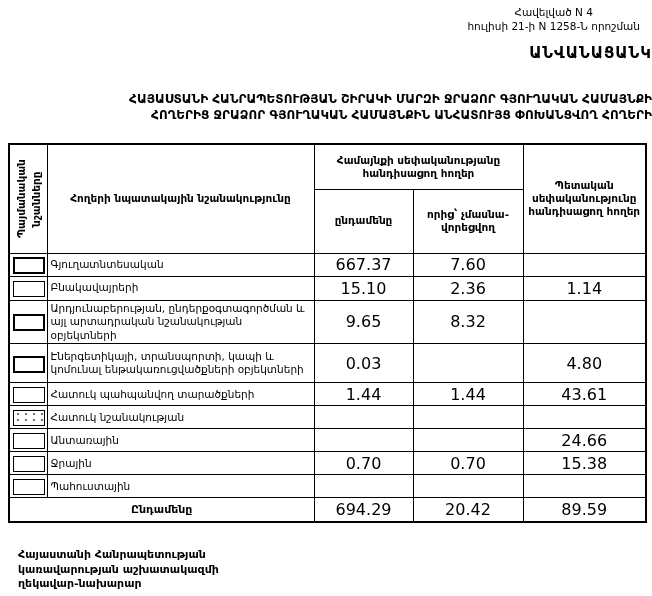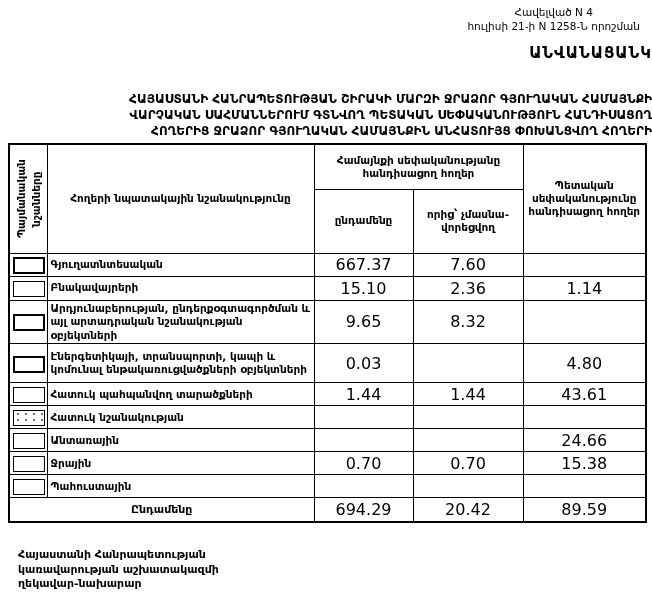--- a/index.html
+++ b/index.html
@@ -33,21 +33,21 @@
   }
   .land-table th { font-size:10.5px; font-weight:bold; text-align:center; line-height:1.25; }
   .hdr-lower { font-weight:bold; }
   .vcell { padding:0; }
   .vtext {
     writing-mode:vertical-rl; transform:rotate(180deg);
     margin:0 auto; height:100px; font-size:10.5px; font-weight:bold;
     line-height:1.4; text-align:center;
   }
   .label-cell {
-    font-size:10.5px; font-weight:bold; text-align:left;
+    font-size:10.5px; font-weight:normal; text-align:left;
     padding-left:6px; line-height:1.3;
   }
   .num-cell { font-size:16px; font-weight:normal; text-align:center; }
   .sym-cell { text-align:center; }
   .swatch {
     display:inline-block; width:28px; height:13px;
     background:#fff; border:2px solid #000; vertical-align:middle;
   }
   .swatch.thin { border-width:1px; width:30px; height:14px; }
   .swatch.dotted {
@@ -70,21 +70,20 @@
 
 <div class="annotation">
   <div>Հավելված N 4</div>
   <div>հուլիսի 21-ի N 1258-Ն որոշման</div>
 </div>
 
 <div class="doc-title">ԱՆՎԱՆԱՑԱՆԿ</div>
 
 <div class="doc-subtitle">
   <div>ՀԱՅԱՍՏԱՆԻ ՀԱՆՐԱՊԵՏՈՒԹՅԱՆ ՇԻՐԱԿԻ ՄԱՐԶԻ ՋՐԱՁՈՐ ԳՅՈՒՂԱԿԱՆ ՀԱՄԱՅՆՔԻ</div>
-  <div>ՎԱՐՉԱԿԱՆ ՍԱՀՄԱՆՆԵՐՈՒՄ ԳՏՆՎՈՂ ՊԵՏԱԿԱՆ ՍԵՓԱԿԱՆՈՒԹՅՈՒՆ ՀԱՆԴԻՍԱՑՈՂ</div>
   <div>ՀՈՂԵՐԻՑ ՋՐԱՁՈՐ ԳՅՈՒՂԱԿԱՆ ՀԱՄԱՅՆՔԻՆ ԱՆՀԱՏՈՒՅՑ ՓՈԽԱՆՑՎՈՂ ՀՈՂԵՐԻ</div>
 </div>
 
 <table class="land-table">
   <colgroup>
     <col style="width:38px">
     <col style="width:267px">
     <col style="width:99px">
     <col style="width:110px">
     <col style="width:123px">

